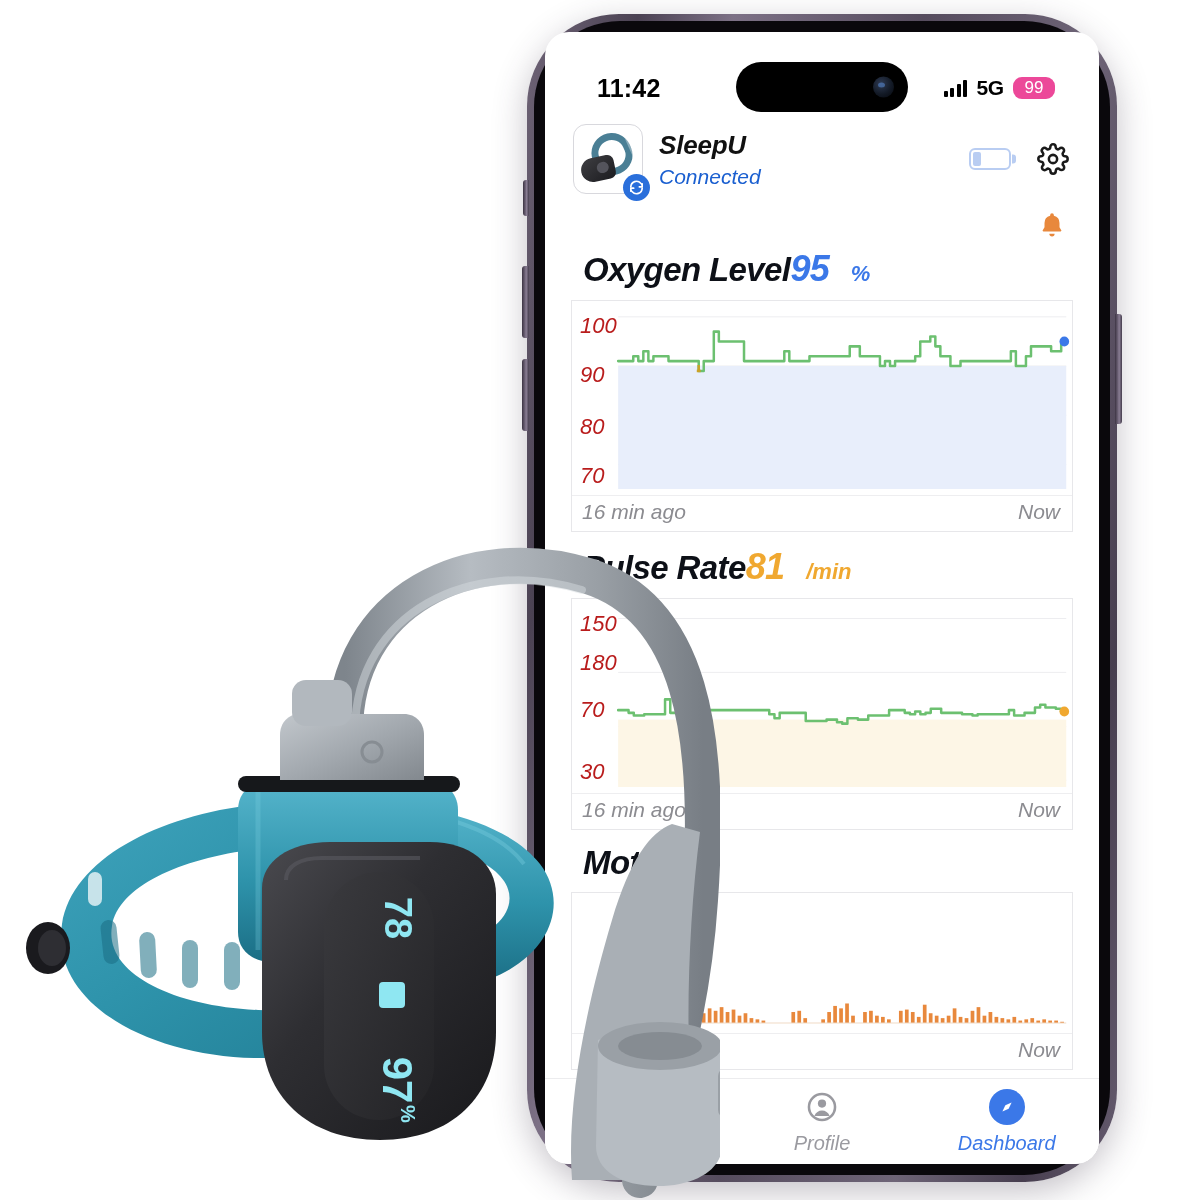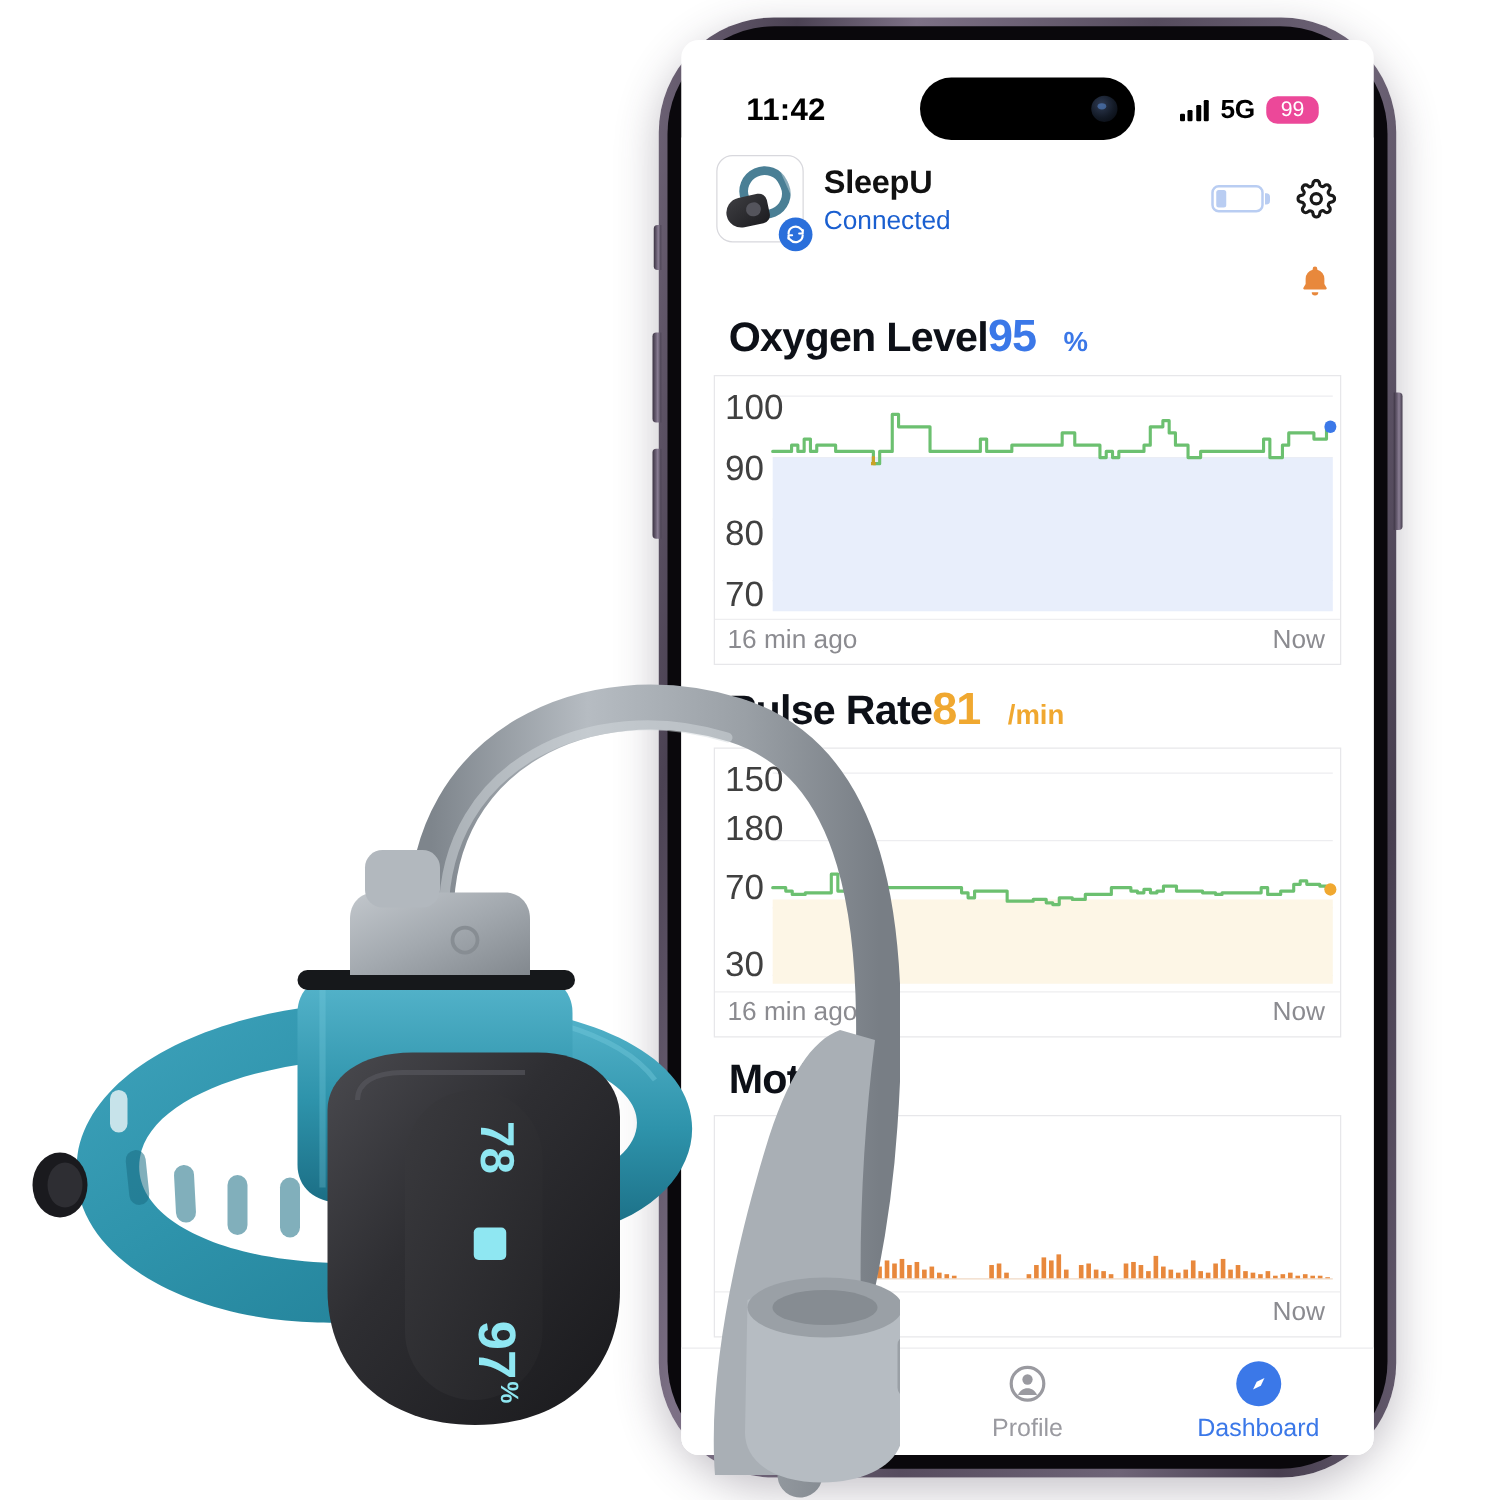--- a/index.html
+++ b/index.html
@@ -22,21 +22,21 @@
     background: linear-gradient(100deg,#6f6477 0%,#4b4253 14%,#7d7186 26%,#564c5e 50%,#6e6477 72%,#473e4f 88%,#655b6e 100%);
     box-shadow: 0 10px 34px rgba(60,50,70,.30);
   }
   .phone-frame-inner {
     position: absolute; left: 7px; top: 7px; right: 7px; bottom: 7px;
     border-radius: 86px;
     background: #0a080c;
   }
   .phone-screen {
     position: absolute; left: 18px; top: 18px; right: 18px; bottom: 18px;
-    border-radius: 14px;
+    border-radius: 24px;
     background: #ffffff;
     overflow: hidden;
   }
 
   
   .btn-side {
     position: absolute;
     background: linear-gradient(90deg,#3c3443,#6c6175 40%,#8b7f95 60%,#443c4c);
     border-radius: 3px 0 0 3px;
   }
@@ -93,21 +93,21 @@
     font-size: 17px; font-weight: 400;
     padding: 2px 8px 3px;
     line-height: 1;
     min-width: 42px; text-align: center;
   }
 
   
   .app {
     position: absolute; left: 0; right: 0; top: 78px; bottom: 0;
     background: #fff;
-    display: flex; flex-direction: column;
+    display: flex; flex-direction: column; font-style: italic;
   }
 
   
   .dev-header {
     display: flex; align-items: center;
     padding: 14px 30px 6px 28px;
     gap: 16px;
   }
   .dev-thumb {
     position: relative;
@@ -202,21 +202,21 @@
   .chart-box {
     position: relative;
     border: 1px solid #e7e7ea;
     background: #fff;
   }
   .chart-plot { position: relative; width: 100%; }
   .chart-plot svg { display: block; width: 100%; height: 100%; }
   .ylabels { position: absolute; left: 0; top: 0; bottom: 0; width: 100%; pointer-events: none; }
   .ylab {
     position: absolute; left: 8px;
-    font-size: 28px; color: #404040; font-weight: 400;
+    font-size: 22px; color: #b91c1c; font-weight: 400;
     transform: translateY(-50%);
   }
   .chart-foot {
     display: flex; justify-content: space-between;
     padding: 4px 12px 7px 10px;
     border-top: 1px solid #eeeef0;
     font-size: 21px; color: #8b8b90;
   }
 
   

